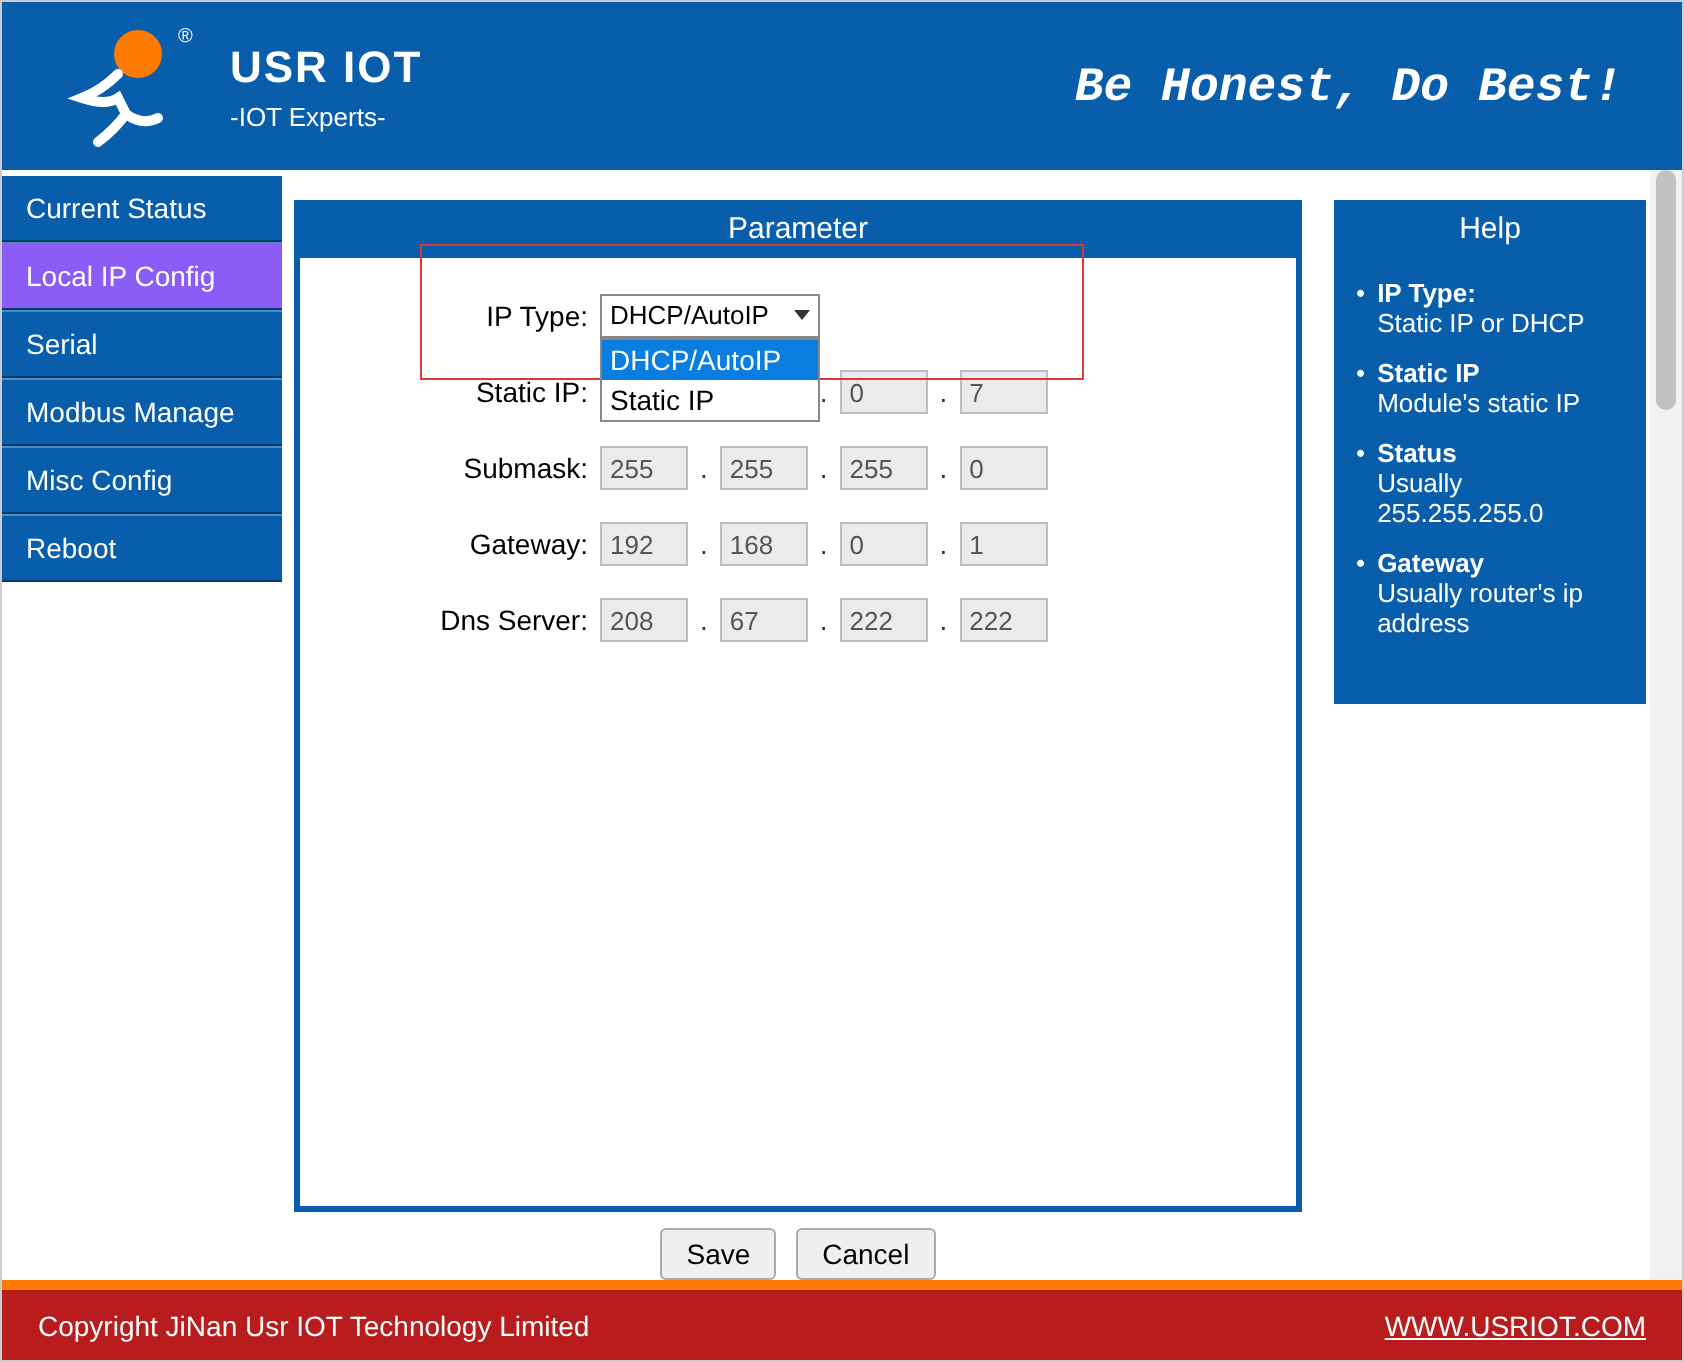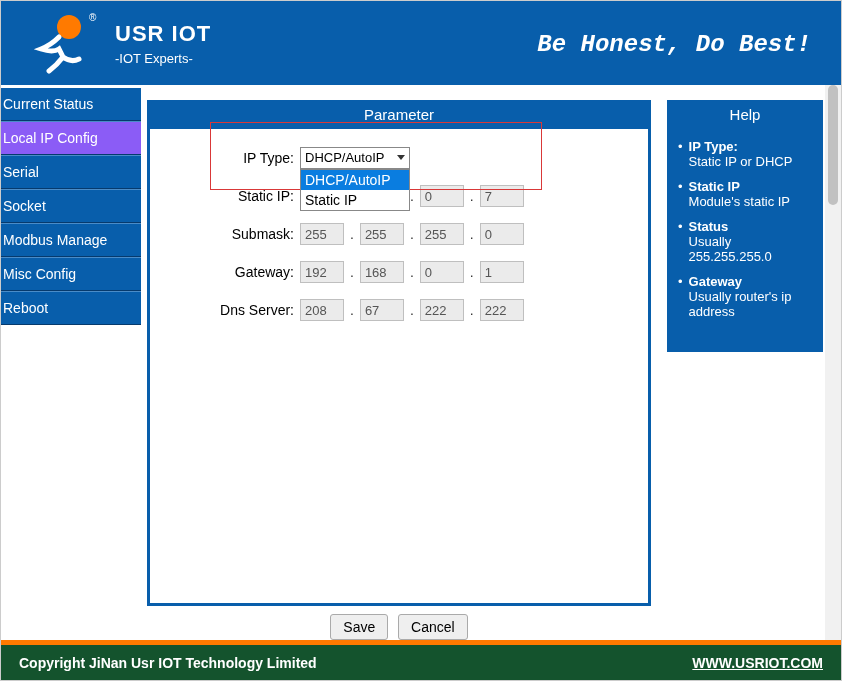--- a/index.html
+++ b/index.html
@@ -80,21 +80,21 @@
       background: #fff;
       padding-top: 3px;
     }
     .sidebar {
       width: 140px;
       flex-shrink: 0;
     }
     .sidebar-item {
       background: #085eab;
       color: #fff;
-      padding: 8px 2px;
+      padding: 8px 12px;
       border-top: 1px solid #4a8cc8;
       border-bottom: 1px solid #063a6d;
       cursor: pointer;
       font-size: 14px;
     }
     .sidebar-item:first-child { border-top: none; }
     .sidebar-item.active {
       background: #8b5cf6;
       color: #fff;
     }
@@ -237,28 +237,27 @@
     .bullet {
       color: #fff;
       margin-right: 6px;
     }
     .help-term { font-weight: bold; }
     .orange-bar {
       height: 5px;
       background: #ff7a00;
     }
     .footer {
-      background: #14532d;
+      background: #b91c1c;
       color: #fff;
       height: 35px;
       display: flex;
       align-items: center;
       padding: 0 18px;
       font-size: 14px;
-      font-weight: bold;
     }
     .footer-right {
       margin-left: auto;
       text-decoration: underline;
       cursor: pointer;
     }
   </style>
 </head>
 <body>
 
@@ -278,21 +277,20 @@
       </div>
     </div>
     <div class="header-right">Be Honest, Do Best!</div>
   </div>
 
   <div class="main">
     <div class="sidebar">
       <div class="sidebar-item">Current Status</div>
       <div class="sidebar-item active">Local IP Config</div>
       <div class="sidebar-item">Serial</div>
-      <div class="sidebar-item">Socket</div>
       <div class="sidebar-item">Modbus Manage</div>
       <div class="sidebar-item">Misc Config</div>
       <div class="sidebar-item">Reboot</div>
     </div>
 
     <div class="content">
       <div style="flex:1; display:flex; flex-direction:column;">
         <div class="panel panel-main">
           <div class="panel-title">Parameter</div>
           <div class="panel-body ip-type-group">

